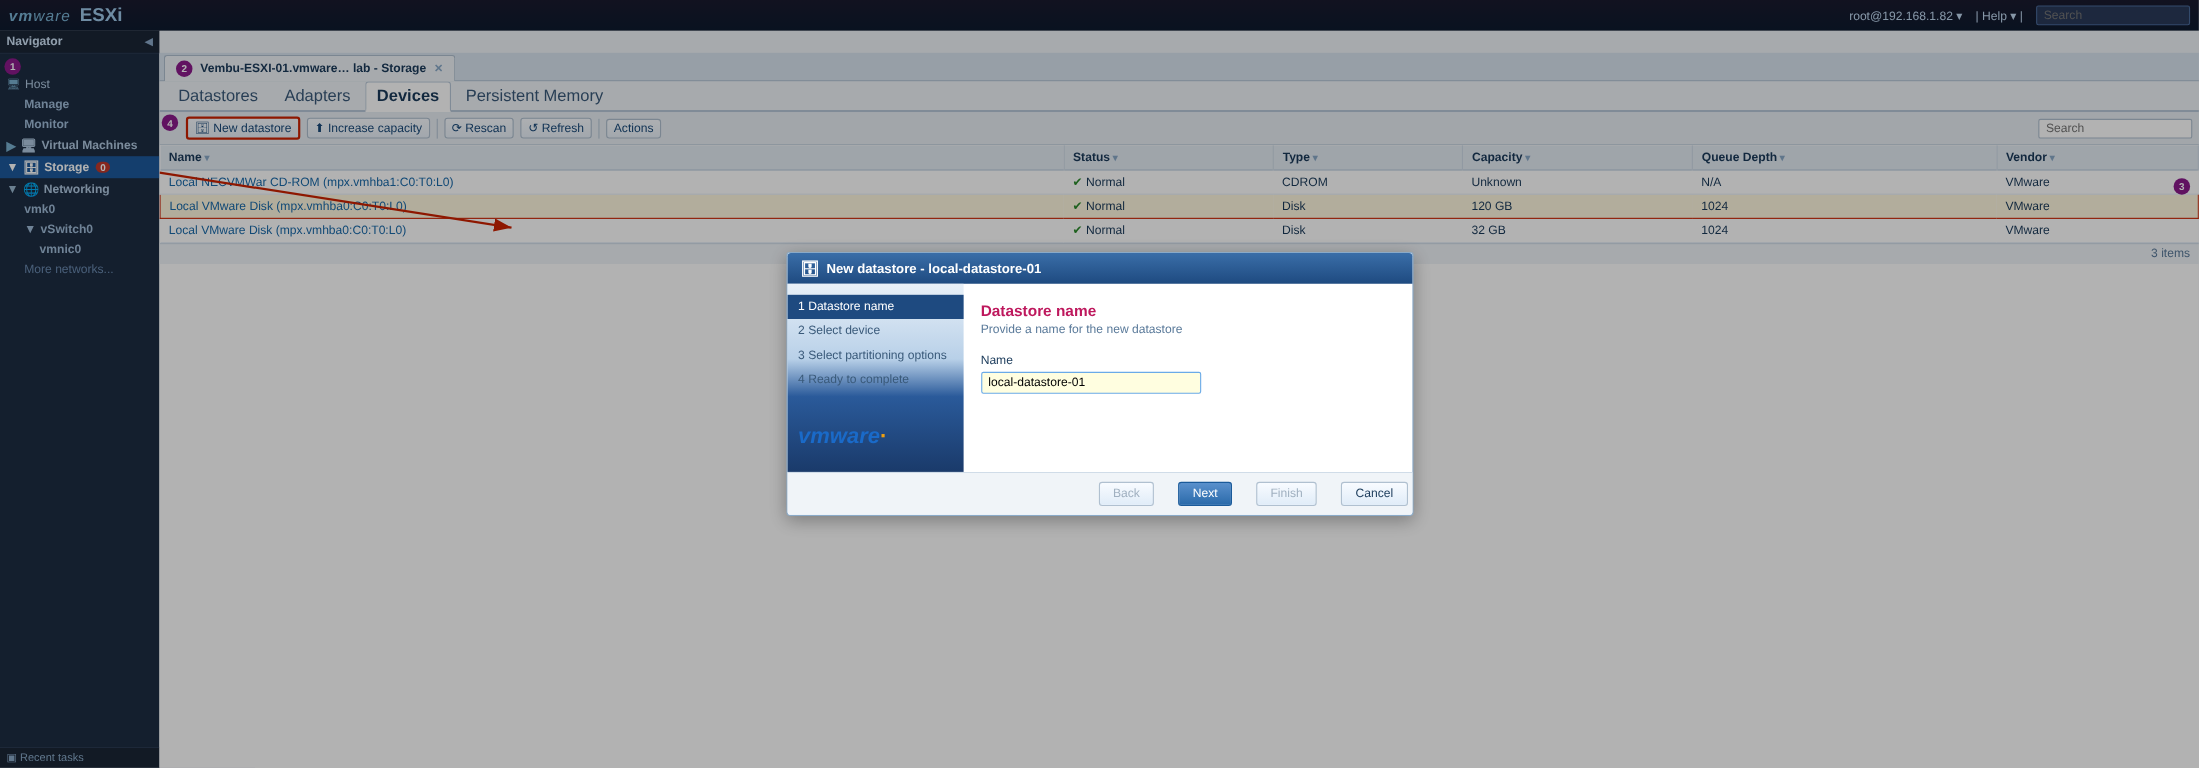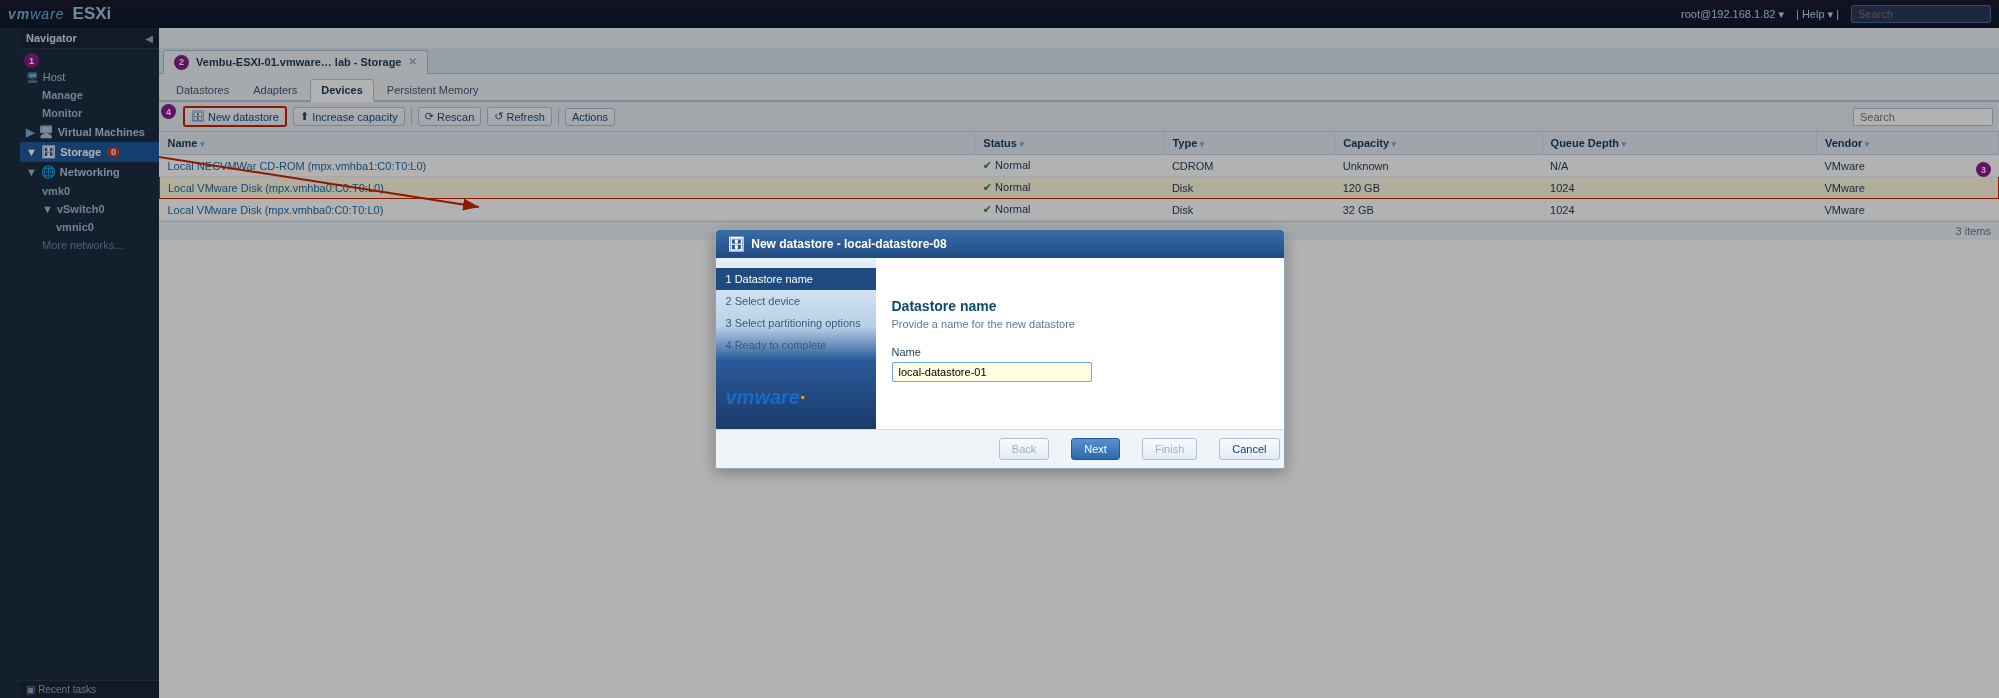--- a/index.html
+++ b/index.html
@@ -16,21 +16,21 @@
     .esxi-label { color: #b0c8e0; font-size: 13px; font-weight: bold; }
     .top-bar-right { display: flex; align-items: center; gap: 12px; }
     .top-user { color: #c0d8f0; font-size: 11px; }
     .top-help { color: #c0d8f0; font-size: 11px; cursor: pointer; }
     .top-search { background: #2a3a5a; border: 1px solid #4a6a9a; color: #c0d8f0; padding: 2px 6px; font-size: 11px; width: 140px; border-radius: 2px; }
 
     
     .main-layout { display: flex; height: calc(698px - 28px); }
 
     
-    .sidebar { width: 159px; background: #1e2d42; color: #c0d4e8; flex-shrink: 0; display: flex; flex-direction: column; padding-left: 20px; }
+    .sidebar { width: 145px; background: #1e2d42; color: #c0d4e8; flex-shrink: 0; display: flex; flex-direction: column; }
     .sidebar-header { display: flex; align-items: center; justify-content: space-between; padding: 4px 6px; background: #1a2636; border-bottom: 1px solid #2a3a52; }
     .sidebar-title { font-size: 11px; font-weight: bold; color: #d0e4f8; }
     .sidebar-icon { color: #8aa8c8; font-size: 10px; cursor: pointer; }
     .sidebar-item { display: flex; align-items: center; padding: 3px 6px; cursor: pointer; color: #b0c8e0; font-size: 11px; gap: 4px; font-weight: bold; }
     .sidebar-item.selected { background: #1e5a9c; color: #ffffff; }
     .sidebar-sub { padding-left: 16px; }
     .sidebar-sub .sidebar-item { font-size: 11px; color: #a0bcD8; }
     .sidebar-host { display: flex; align-items: center; gap: 4px; padding: 3px 6px; color: #b0c8e0; font-size: 11px; cursor: pointer; }
     .host-icon { color: #7ab0d0; font-size: 10px; }
     .badge { background: #c0392b; color: white; border-radius: 8px; padding: 0 4px; font-size: 9px; margin-left: 2px; }
@@ -43,21 +43,21 @@
     .content-area { flex: 1; display: flex; flex-direction: column; background: #f0f4f8; }
 
     
     .content-tabs { background: #d8e4f0; border-bottom: 1px solid #b0c0d0; display: flex; align-items: center; padding: 0 0 0 4px; height: 26px; margin-top: 20px; }
     .content-tab { padding: 4px 10px; font-size: 11px; color: #3a5a7a; cursor: pointer; border: 1px solid transparent; border-bottom: none; position: relative; top: 1px; }
     .content-tab.active { background: #f0f4f8; border-color: #b0c0d0; color: #1a3a5a; font-weight: bold; border-radius: 3px 3px 0 0; }
     .tab-close { color: #8aaac8; margin-left: 4px; font-size: 10px; }
 
     
     .inner-tabs { background: #f0f4f8; border-bottom: 2px solid #b8c8d8; display: flex; padding: 0 6px; height: 28px; align-items: flex-end; }
-    .inner-tab { padding: 4px 10px; font-size: 11px; color: #3a5a7a; cursor: pointer; border: 1px solid transparent; border-bottom: none; margin-right: 2px; }
+    .inner-tab { padding: 4px 10px; font-size: 15px; color: #3a5a7a; cursor: pointer; border: 1px solid transparent; border-bottom: none; margin-right: 2px; }
     .inner-tab.active { background: #ffffff; border-color: #b8c8d8; color: #1a3a5a; font-weight: bold; border-radius: 3px 3px 0 0; border-bottom: 2px solid #ffffff; position: relative; bottom: -2px; }
 
     
     .toolbar { background: #e8eef4; border-bottom: 1px solid #c8d4e0; display: flex; align-items: center; padding: 4px 6px; gap: 6px; height: 30px; }
     .toolbar-btn { display: flex; align-items: center; gap: 3px; padding: 2px 6px; font-size: 11px; color: #1a4a7a; cursor: pointer; border: 1px solid #b0c0d0; background: linear-gradient(180deg, #f8fbff 0%, #e8f0f8 100%); border-radius: 3px; }
     .toolbar-btn.highlighted { border: 2px solid #cc0000; }
     .toolbar-separator { width: 1px; height: 18px; background: #b8c8d8; }
     .toolbar-search { margin-left: auto; background: white; border: 1px solid #b0c0d0; padding: 2px 6px; font-size: 11px; width: 140px; border-radius: 2px; }
 
     
@@ -76,21 +76,21 @@
     .modal { background: white; border: 1px solid #8aaac8; border-radius: 3px; width: 570px; box-shadow: 0 4px 16px rgba(0,0,0,0.3); display: flex; flex-direction: column; }
     .modal-header { background: linear-gradient(180deg, #3a6ea8 0%, #1e4a80 100%); color: white; padding: 6px 12px; font-size: 12px; font-weight: bold; display: flex; align-items: center; gap: 6px; border-radius: 3px 3px 0 0; }
     .modal-header-icon { font-size: 14px; }
     .modal-body { display: flex; flex: 1; }
     .modal-sidebar { width: 160px; background: linear-gradient(180deg, #e8f0f8 0%, #b8d0e8 40%, #2a5a9a 60%, #1a3a6a 100%); flex-shrink: 0; display: flex; flex-direction: column; }
     .modal-steps { padding: 10px 0; }
     .modal-step { padding: 5px 10px; font-size: 11px; color: #3a5a7a; cursor: pointer; }
     .modal-step.active { background: #1e4a80; color: white; }
     .modal-logo { margin-top: auto; padding: 20px 10px; color: #7ab0d0; font-size: 18px; font-weight: bold; }
     .modal-content { flex: 1; padding: 16px; display: flex; flex-direction: column; }
-    .modal-title { font-size: 14px; font-weight: bold; color: #0c4a6e; margin-bottom: 4px; margin-top: 24px; }
+    .modal-title { font-size: 14px; font-weight: bold; color: #be185d; margin-bottom: 4px; }
     .modal-subtitle { font-size: 11px; color: #5a7a9a; margin-bottom: 16px; }
     .modal-label { font-size: 11px; color: #1a3a5a; margin-bottom: 4px; }
     .modal-input { border: 1px solid #6aaae8; padding: 3px 6px; font-size: 11px; width: 200px; border-radius: 2px; background: #fffee0; }
     .modal-footer { display: flex; justify-content: flex-end; gap: 22px; padding: 8px 4px; border-top: 1px solid #d0dce8; background: #f0f4f8; border-radius: 0 0 3px 3px; }
     .modal-btn { padding: 4px 12px; font-size: 11px; border: 1px solid #b0c0d0; border-radius: 3px; cursor: pointer; background: linear-gradient(180deg, #f8fbff 0%, #e0ecf8 100%); color: #1a3a5a; }
     .modal-btn.primary { background: linear-gradient(180deg, #5a90cc 0%, #2a6aaa 100%); color: white; border-color: #1a5a9a; }
     .modal-btn.disabled { color: #a0b0c0; cursor: default; }
 
     
     .svg-arrow { position: absolute; top: 55px; left: 145px; pointer-events: none; z-index: 50; }
@@ -271,21 +271,21 @@
       </svg>
     </div>
 
   </div>
 </div>
 
 <div class="modal-overlay">
   <div class="modal">
     <div class="modal-header">
       <span class="modal-header-icon">🗄</span>
-      <span>New datastore - local-datastore-08</span>
+      <span>New datastore - local-datastore-01</span>
     </div>
     <div class="modal-body">
       <div class="modal-sidebar">
         <div class="modal-steps">
           <div class="modal-step active">
             <span>1 Datastore name</span>
           </div>
           <div class="modal-step">
             <span>2 Select device</span>
           </div>

